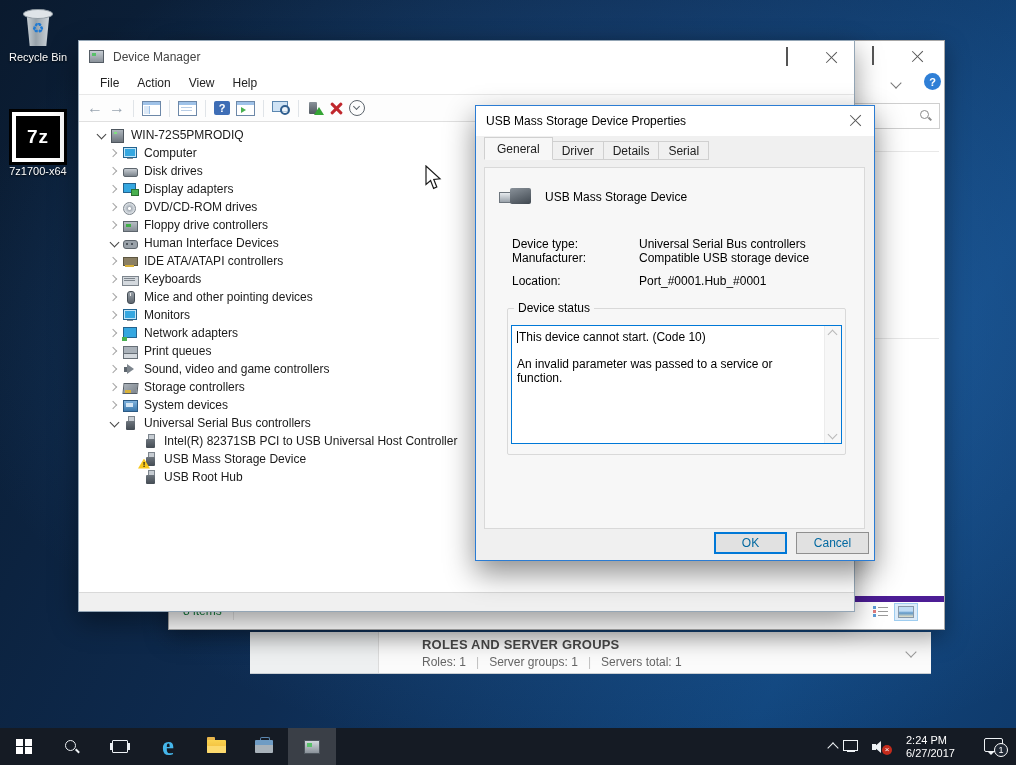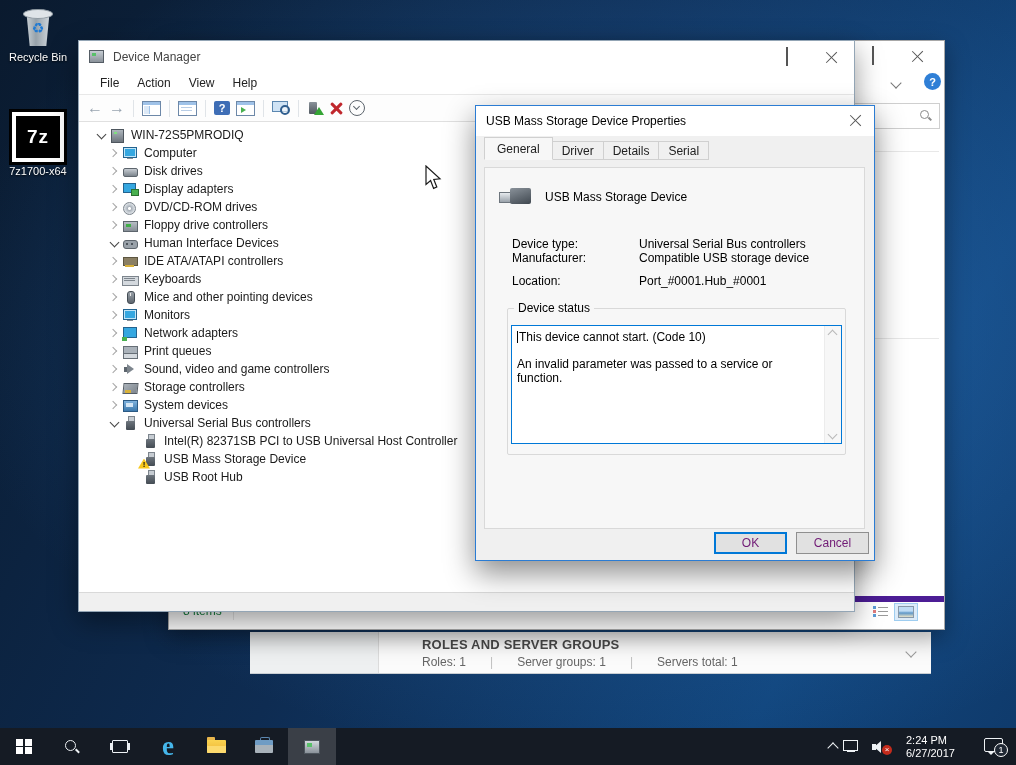--- a/index.html
+++ b/index.html
@@ -27,21 +27,21 @@
   .winbtn{width:45px;height:26px;display:flex;align-items:center;justify-content:center}
   .g-min::before{content:"";width:10px;height:1px;background:#555}
   .g-max::before{content:"";width:9px;height:9px;border:1px solid #555}
   .g-x{position:relative;width:12px;height:12px}
   .g-x::before,.g-x::after{content:"";position:absolute;left:5.5px;top:-1px;width:1.2px;height:15px;background:#555}
   .g-x::before{transform:rotate(45deg)}.g-x::after{transform:rotate(-45deg)}
   
   #sm-window{left:250px;top:632px;width:681px;height:41px;background:#eef0f1;z-index:2;border-bottom:1px solid #c9ced3}
   .sm-tile{position:absolute;left:128px;top:0;right:0;bottom:0;background:#fbfbfb;border-left:1px solid #dcdcdc;padding-left:43px;box-sizing:border-box}
   .sm-header{font-size:13px;font-weight:bold;color:#4a4a4a;letter-spacing:.2px;margin-top:5px}
-  .sm-stats{display:flex;gap:24px;font-size:12px;color:#666;margin-top:3px}
+  .sm-stats{display:flex;gap:10px;font-size:12px;color:#666;margin-top:3px}
   .sm-stats .pipe{color:#c0c0c0}
   .chev-down{width:7px;height:7px;border-right:1.5px solid #9a9a9a;border-bottom:1.5px solid #9a9a9a;transform:rotate(45deg)}
   
   #fe-window{left:168px;top:40px;width:777px;height:590px;background:#fff;border:1px solid #a8a8a8;z-index:3;box-shadow:0 8px 22px rgba(0,0,0,.35);box-sizing:border-box}
   .fe-controls{position:absolute;top:2px;right:4px;display:flex}
   .fe-help{position:absolute;top:32px;right:3px;width:17px;height:17px;border-radius:50%;background:#2f7fd6;color:#fff;font-size:11px;font-weight:bold;display:flex;align-items:center;justify-content:center}
   .fe-chev{position:absolute;top:38px;right:44px;width:7px;height:7px;border-right:1.4px solid #777;border-bottom:1.4px solid #777;transform:rotate(45deg)}
   .fe-search{position:absolute;top:62px;right:4px;width:240px;height:24px;border:1px solid #cfcfcf;background:#fff}
   .mag{position:relative;width:12px;height:12px}
   .mag::before{content:"";position:absolute;left:1px;top:1px;width:7px;height:7px;border:1.5px solid #8a8a8a;border-radius:50%}
@@ -148,21 +148,21 @@
   .frow .fl{width:127px}
   .gbox{position:absolute;left:22px;top:140px;width:337px;height:145px;border:1px solid #d9d9d9;border-radius:2px}
   .gbox-label{position:absolute;top:-8px;left:6px;background:#f7f7f7;padding:0 4px;font-size:12px;color:#000}
   .statusbox{position:absolute;left:3px;right:3px;top:16px;bottom:10px;background:#fff;border:1px solid #0078d7}
   .statusbox .txt{position:absolute;left:5px;top:4px;right:22px;font-size:12px;color:#000;line-height:14px}
   .caret{display:inline-block;width:1px;height:12px;background:#000;vertical-align:-2px;margin-right:1px}
   .sb-scroll{position:absolute;right:0;top:0;bottom:0;width:16px;background:#f7f7f7;border-left:1px solid #ececec}
   .sb-up,.sb-dn{position:absolute;left:4px;width:6px;height:6px;border-right:1.4px solid #b9b9b9;border-bottom:1.4px solid #b9b9b9}
   .sb-up{top:5px;transform:rotate(-135deg)}
   .sb-dn{bottom:5px;transform:rotate(45deg)}
-  .dlg-btn{position:absolute;top:426px;width:73px;height:22px;display:flex;align-items:center;justify-content:center;font-size:12px;background:#e1e1e1;box-sizing:border-box;color:#701a75}
+  .dlg-btn{position:absolute;top:426px;width:73px;height:22px;display:flex;align-items:center;justify-content:center;font-size:12px;background:#e1e1e1;box-sizing:border-box;color:#0369a1}
   #btn-ok{left:238px;border:2px solid #0078d7}
   #btn-cancel{left:320px;border:1px solid #8f8f8f}
   
   #cursor{left:424px;top:165px;z-index:8}
   
   #taskbar{left:0;top:728px;width:1016px;height:37px;background:#151b24;z-index:10;display:flex;align-items:stretch}
   .tb-btn{width:48px;display:flex;align-items:center;justify-content:center}
   .tb-btn.active{background:rgba(255,255,255,.16)}
   .startlogo{display:grid;grid-template-columns:7px 7px;grid-gap:1.5px}
   .startlogo i{width:7px;height:7px;background:#fff}

